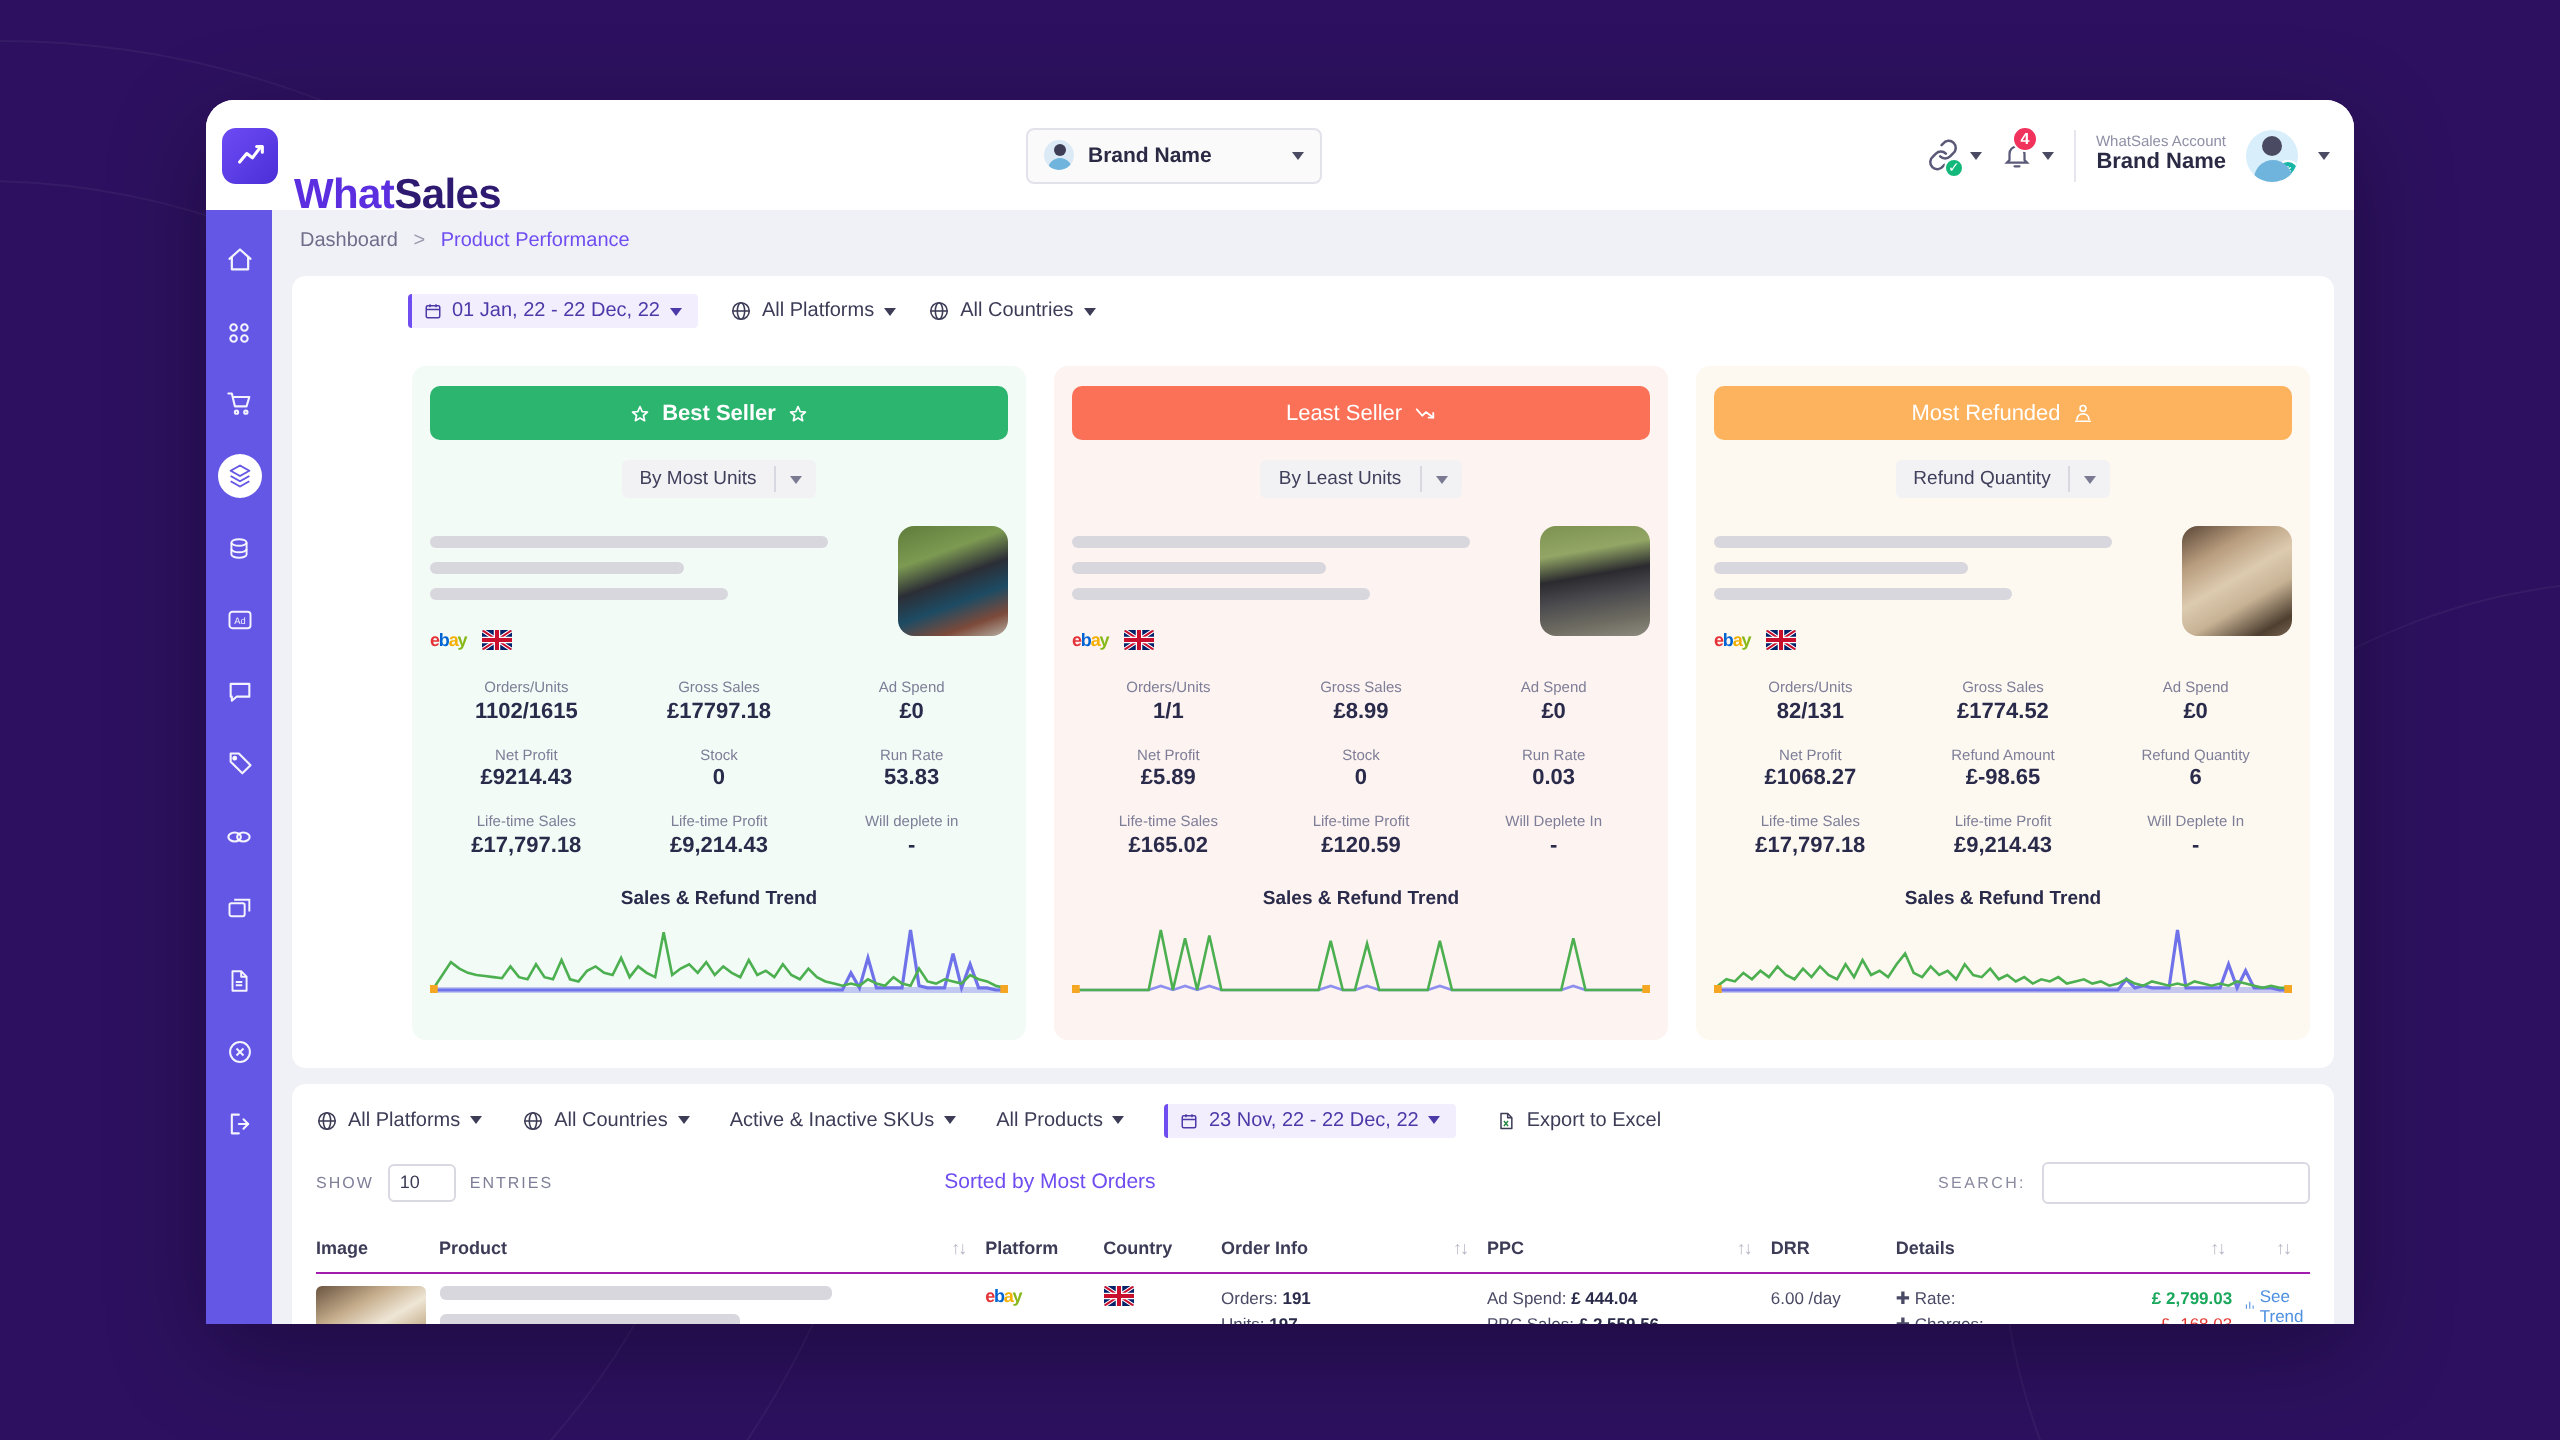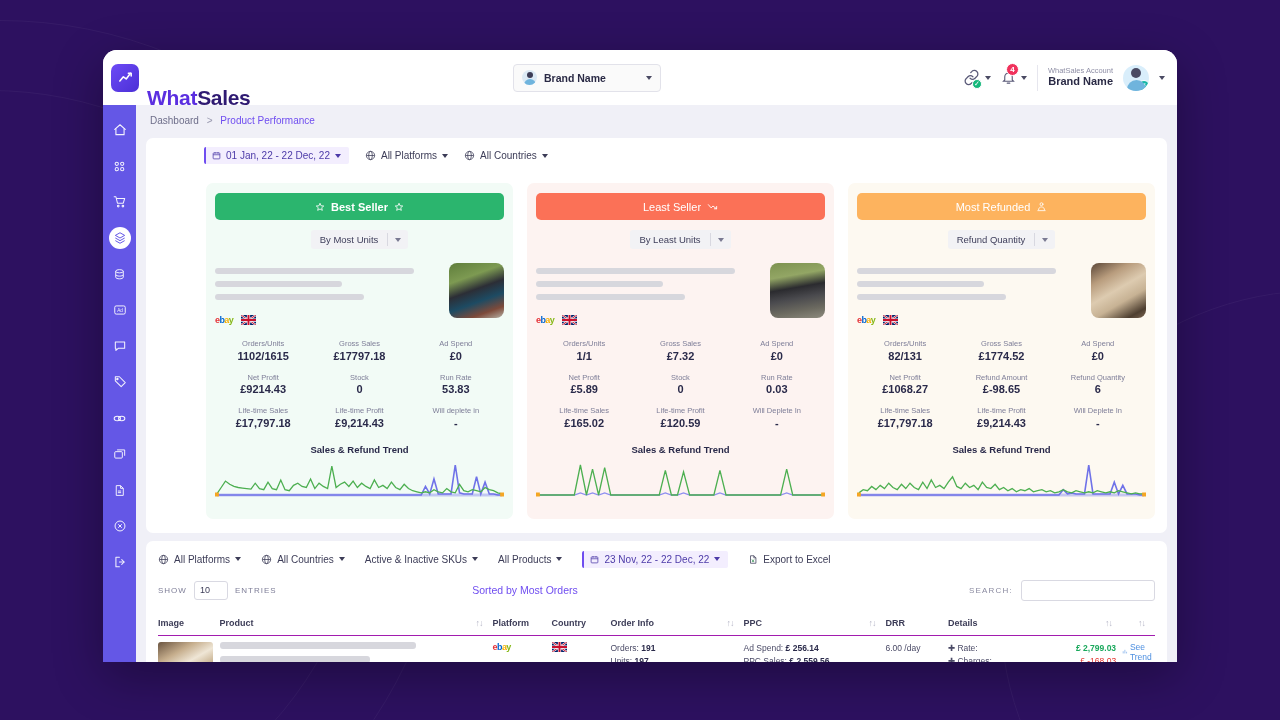--- a/index.html
+++ b/index.html
@@ -543,21 +543,21 @@
                     <div class="stat-val">£5.89</div>
                   </div>
                 <div class="stat-cell">
                     <div class="stat-lab">Life-time Sales</div>
                     <div class="stat-val">£165.02</div>
                   </div>
               </div>
               <div class="stat-col">
                 <div class="stat-cell">
                     <div class="stat-lab">Gross Sales</div>
-                    <div class="stat-val">£7.32</div>
+                    <div class="stat-val">£8.99</div>
                   </div>
                 <div class="stat-cell">
                     <div class="stat-lab">Stock</div>
                     <div class="stat-val">0</div>
                   </div>
                 <div class="stat-cell">
                     <div class="stat-lab">Life-time Profit</div>
                     <div class="stat-val">£120.59</div>
                   </div>
               </div>
@@ -812,21 +812,21 @@
                   <path d="M0 0l60 40M60 0L0 40" stroke="#C8102E" stroke-width="4"></path>
                   <path d="M30 0v40M0 20h60" stroke="#fff" stroke-width="13"></path>
                   <path d="M30 0v40M0 20h60" stroke="#C8102E" stroke-width="8"></path>
                 </svg>
               </td>
               <td class="kv">
                 <div><span>Orders:</span> <b>191</b></div>
                 <div><span>Units:</span> <b>197</b></div>
               </td>
               <td class="kv">
-                <div><span>Ad Spend:</span> <b>£ 256.14</b></div>
+                <div><span>Ad Spend:</span> <b>£ 444.04</b></div>
                 <div><span>PPC Sales:</span> <b>£ 2,559.56</b></div>
               </td>
               <td class="kv">6.00 /day</td>
               <td class="kv">
                 <div style="display:flex;justify-content:space-between;padding-right:6px;">
                   <span><span>✚</span> <span>Rate:</span></span>
                   <span class="green">£ 2,799.03</span>
                 </div>
                 <div style="display:flex;justify-content:space-between;padding-right:6px;">
                   <span><span>✚</span> <span>Charges:</span></span>

